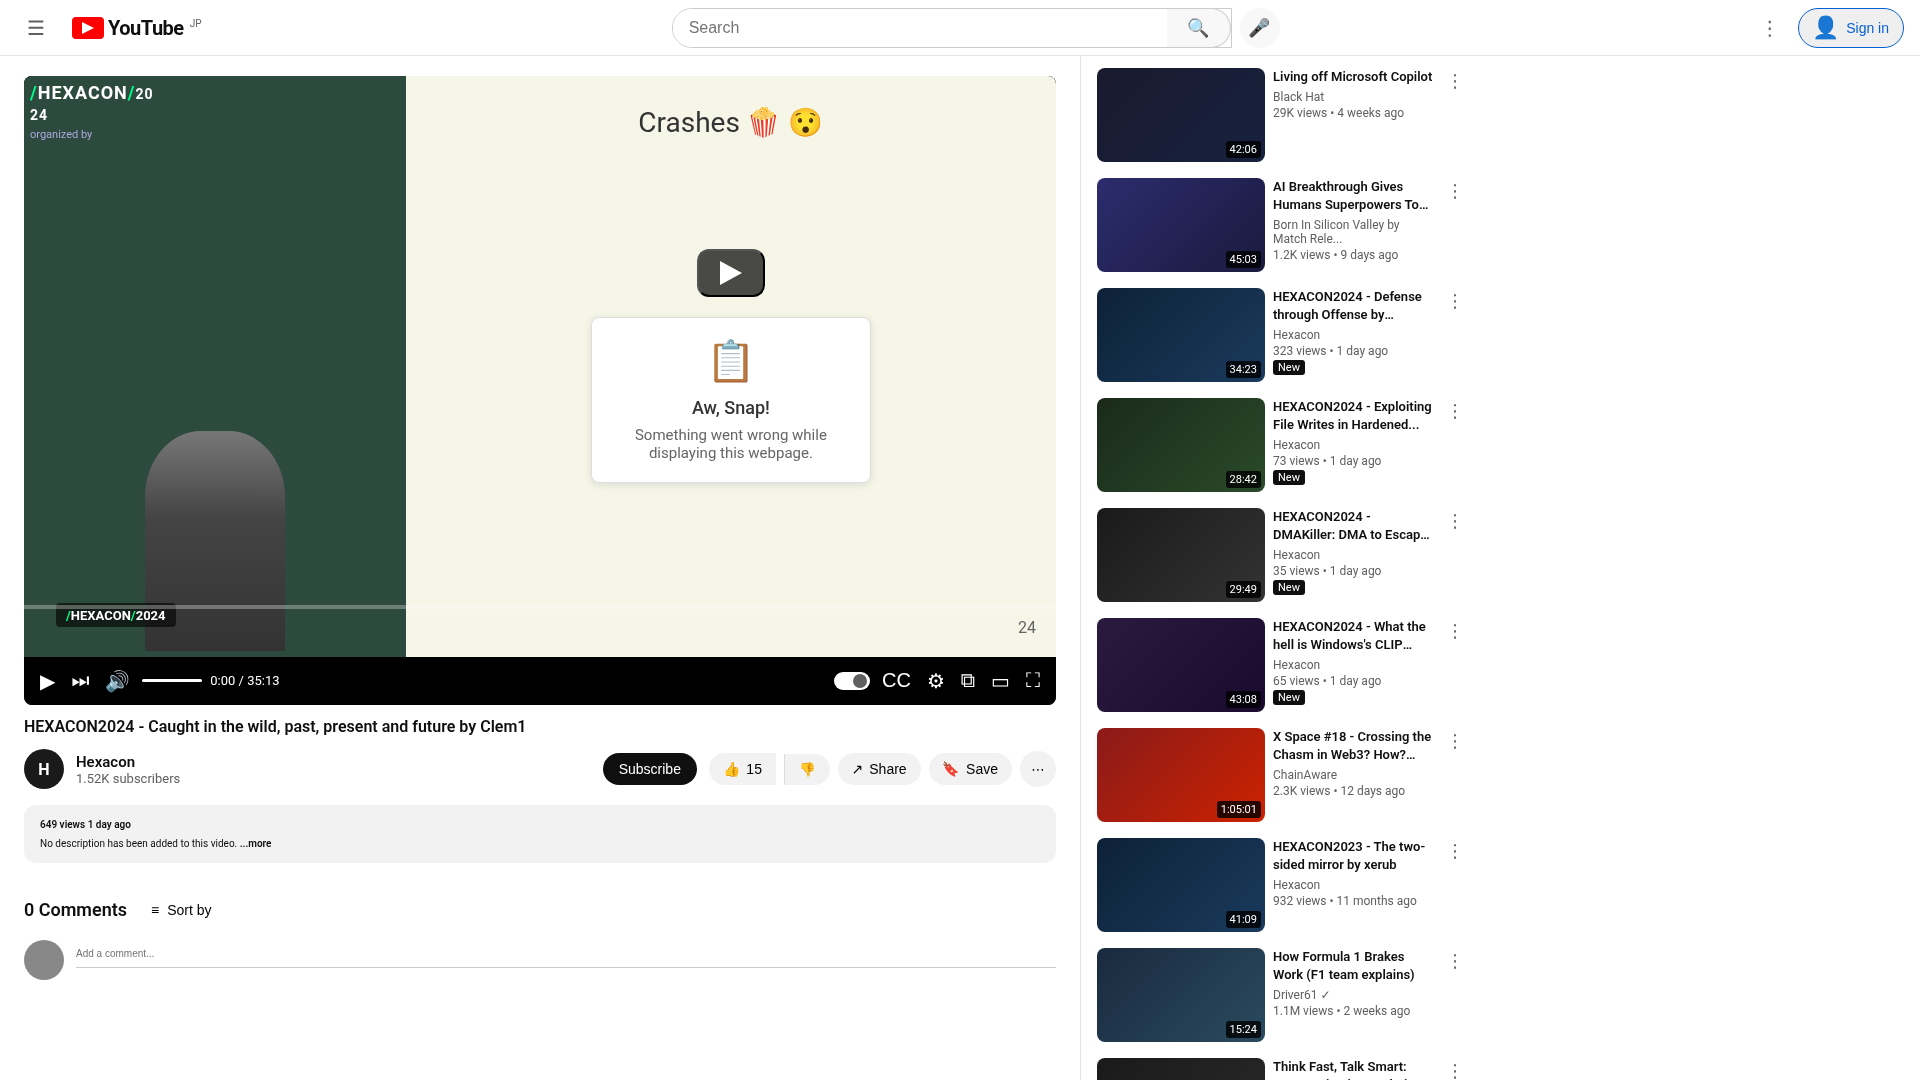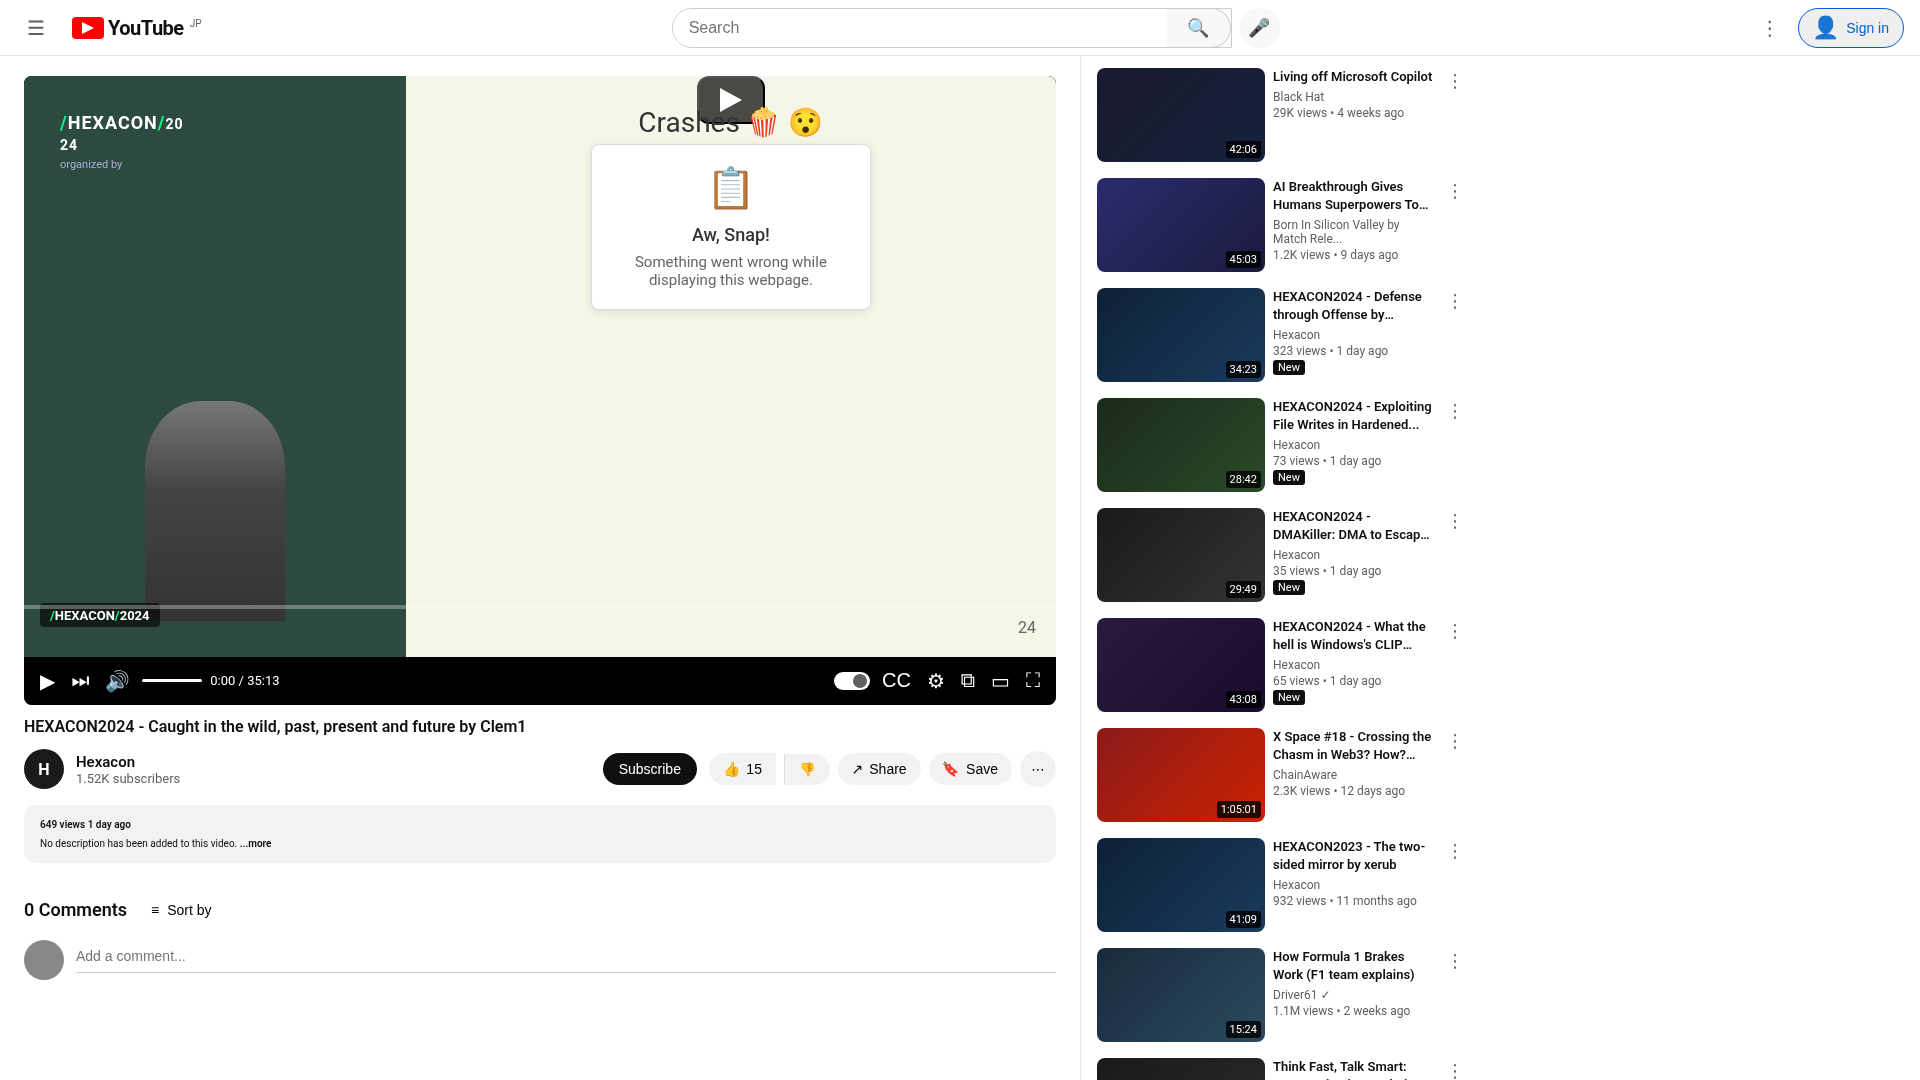--- a/index.html
+++ b/index.html
@@ -40,21 +40,21 @@
     .main-layout { display: flex; padding-top: 56px; height: 1080px; }
     .content-area { flex: 1; overflow-y: auto; padding: 20px 24px; max-width: 1080px; }
     .sidebar { width: 402px; overflow-y: auto; border-left: 1px solid #e5e5e5; padding: 8px 12px; height: calc(1080px - 56px); }
 
     
     .video-player { width: 100%; background: #000; position: relative; border-radius: 8px; overflow: hidden; }
     .video-frame { width: 100%; aspect-ratio: 16/9; position: relative; background: #1a1a1a; display: flex; align-items: center; justify-content: center; overflow: hidden; }
     .video-bg { width: 100%; height: 100%; display: flex; }
     .video-left { width: 37%; height: 100%; background: #2d4a3e; display: flex; align-items: center; justify-content: center; overflow: hidden; }
 
-    .video-right { width: 63%; height: 100%; background: #f5f5e8; display: flex; flex-direction: column; align-items: center; position: relative; }
+    .video-right { width: 63%; height: 100%; background: #f5f5e8; display: flex; flex-direction: column; align-items: center; justify-content: center; position: relative; }
     .play-btn-overlay { width: 68px; height: 48px; background: rgba(0,0,0,0.7); border-radius: 12px; display: flex; align-items: center; justify-content: center; cursor: pointer; margin-bottom: 20px; }
     .play-btn-overlay::after { content: ''; border-style: solid; border-width: 12px 0 12px 22px; border-color: transparent transparent transparent #fff; }
     .snap-card { background: #fff; border: 1px solid #ddd; border-radius: 8px; padding: 20px 24px; width: 280px; text-align: center; box-shadow: 0 2px 8px rgba(0,0,0,0.1); }
     .snap-icon { font-size: 40px; margin-bottom: 12px; }
     .snap-title { font-size: 18px; font-weight: 500; color: #333; margin-bottom: 8px; }
     .snap-desc { font-size: 15px; color: #666; }
     .slide-number { position: absolute; bottom: 20px; right: 20px; font-size: 16px; color: #666; }
 
     
     .video-controls { background: rgba(0,0,0,0.8); padding: 8px 12px; display: flex; align-items: center; gap: 8px; }
@@ -89,21 +89,21 @@
     .desc-text { color: #0f0f0f; }
     .desc-more { color: #0f0f0f; font-weight: 600; cursor: pointer; }
 
     
     .comments-section { margin-top: 24px; }
     .comments-header { display: flex; align-items: center; gap: 24px; margin-bottom: 20px; }
     .comments-count { font-size: 18px; font-weight: 600; }
     .sort-btn { display: flex; align-items: center; gap: 8px; background: none; border: none; cursor: pointer; font-size: 14px; font-weight: 500; }
     .comment-input-row { display: flex; gap: 12px; align-items: flex-start; }
     .comment-avatar { width: 40px; height: 40px; border-radius: 50%; background: #888; flex-shrink: 0; }
-    .comment-input { flex: 1; border: none; border-bottom: 1px solid #ccc; padding: 8px 0; font-size: 14px; outline: none; color: #aaa; }
+    .comment-input { flex: 1; border: none; border-bottom: 1px solid #ccc; padding: 8px 0; font-size: 10px; outline: none; color: #aaa; }
 
     
     .sidebar-item { display: flex; gap: 8px; margin-bottom: 8px; cursor: pointer; padding: 4px; border-radius: 8px; }
     .sidebar-thumb { width: 168px; height: 94px; border-radius: 8px; background: #1a1a1a; flex-shrink: 0; position: relative; overflow: hidden; }
     .thumb-duration { position: absolute; bottom: 4px; right: 4px; background: rgba(0,0,0,0.8); color: #fff; font-size: 11px; padding: 2px 4px; border-radius: 3px; }
     .sidebar-info { flex: 1; min-width: 0; }
     .sidebar-title { font-size: 13px; font-weight: 600; line-height: 1.4; margin-bottom: 4px; display: -webkit-box; -webkit-line-clamp: 2; -webkit-box-orient: vertical; overflow: hidden; }
     .sidebar-channel { font-size: 12px; color: #606060; margin-bottom: 2px; }
     .sidebar-meta { font-size: 12px; color: #606060; }
     .sidebar-more-btn { background: none; border: none; cursor: pointer; color: #606060; font-size: 18px; flex-shrink: 0; align-self: flex-start; padding: 2px; }
@@ -158,29 +158,29 @@
 
 <div class="main-layout">
 
   <div class="content-area">
 
     <div class="video-player">
       <div class="video-frame">
         <div class="video-bg">
 
           <div class="video-left">
-            <div style="position:relative;width:100%;height:100%;display:flex;flex-direction:column;align-items:flex-start;justify-content:flex-start;padding:36px;">
+            <div style="position:relative;width:100%;height:100%;display:flex;flex-direction:column;align-items:flex-start;justify-content:flex-start;padding:6px;">
               <div style="color:#fff;font-size:18px;font-weight:700;letter-spacing:1px;">
                 <span style="color:#00ff88;">/</span>HEXACON<span style="color:#00ff88;">/</span><span style="font-size:14px;">20<br>24</span>
               </div>
               <div style="font-size:11px;color:#aad;margin-top:4px;">organized by</div>
               <div style="flex:1;display:flex;align-items:flex-end;justify-content:center;width:100%;">
                 <div style="width:140px;height:220px;background:linear-gradient(to bottom,#777 0%,#444 40%,#333 100%);border-radius:40% 40% 0 0 / 30% 30% 0 0;"></div>
               </div>
-              <div style="position:absolute;bottom:30px;left:16px;background:rgba(0,0,0,0.6);padding:4px 10px;border-radius:4px;">
+              <div style="position:absolute;bottom:30px;left:32px;background:rgba(0,0,0,0.6);padding:4px 10px;border-radius:4px;">
                 <span style="color:#fff;font-size:13px;font-weight:700;"><span style="color:#00ff88;">/</span>HEXACON<span style="color:#00ff88;">/</span>2024</span>
               </div>
             </div>
           </div>
 
           <div class="video-right">
             <div style="position:absolute;top:30px;left:0;right:0;text-align:center;">
               <span style="font-size:28px;color:#333;">Crashes 🍿 😯</span>
             </div>
             <button class="play-btn-overlay"></button>

